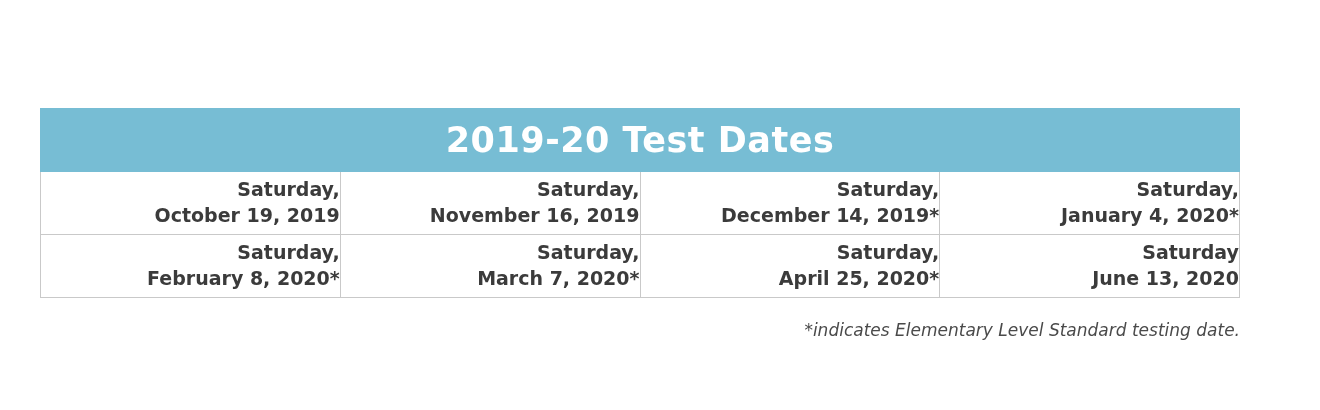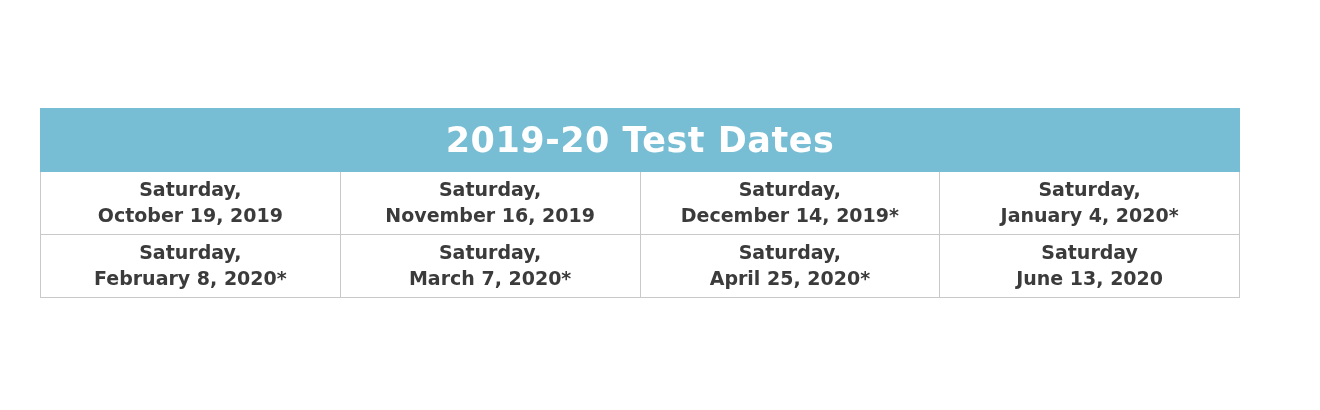--- a/index.html
+++ b/index.html
@@ -58,21 +58,21 @@
   .title-text {
     font-family: "DejaVu Sans", sans-serif;
     font-size: 35px;
     font-weight: bold;
     color: #ffffff;
     letter-spacing: 0.5px;
     line-height: 1.1;
   }
   .date-cell {
     height: 62px;
-    text-align: center;
+    text-align: right;
     vertical-align: middle;
     background: #ffffff;
   }
   .date-text {
     font-family: "DejaVu Sans", sans-serif;
     font-size: 19px;
     font-weight: bold;
     color: #3b3b3b;
     line-height: 1.35;
     white-space: pre-line;
@@ -136,14 +136,15 @@
           </td>
           <td class="date-cell">
             <div class="date-text">Saturday
 June 13, 2020</div>
           </td>
         </tr>
       </tbody>
     </table>
   </div>
 
+  <div class="footnote">*indicates Elementary Level Standard testing date.</div>
 
 </div>
 
 </body></html>

